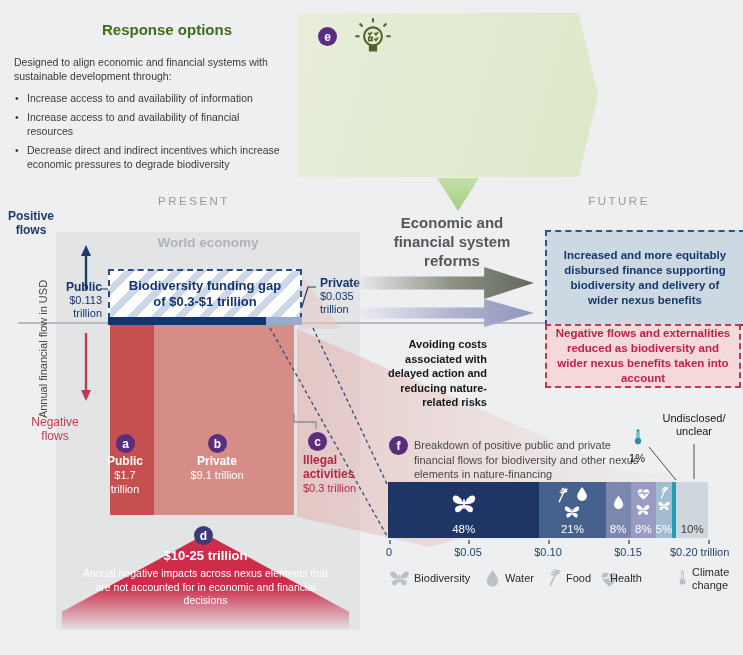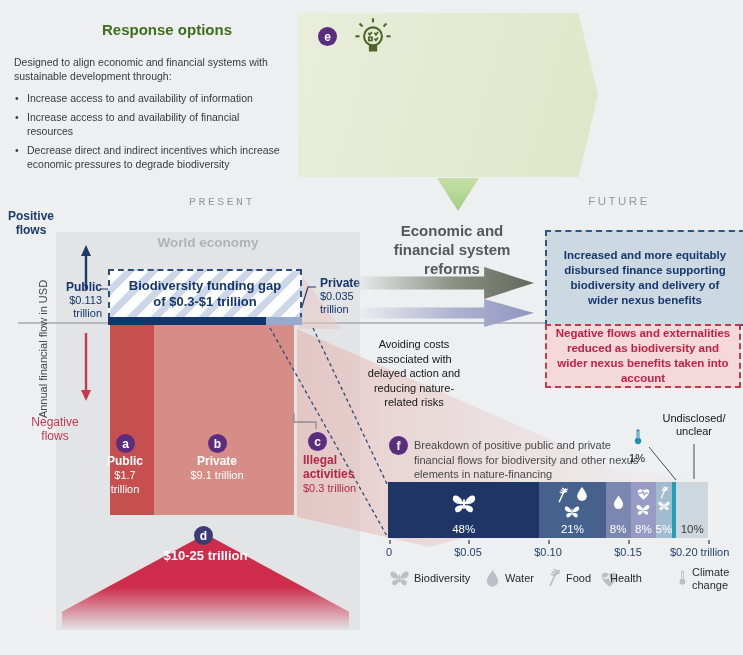--- a/index.html
+++ b/index.html
@@ -60,27 +60,27 @@
   .lbl-c b{font-size:12px;}
 
   
   .pent{left:62px;top:534px;width:287px;height:96px;
         clip-path:polygon(50% 0,100% 81%,100% 100%,0 100%,0 81%);
         background:linear-gradient(180deg,#cd2c4a 0%,#cd2c4a 55%,rgba(205,44,74,0) 100%);}
   .pent-head{left:62px;top:548px;width:287px;color:#fff;font-weight:bold;font-size:13px;text-align:center;}
   .pent-desc{left:80px;top:567px;width:251px;color:#fff;font-size:10.5px;line-height:1.3;}
 
   
-  .reform-title{left:376px;top:214px;width:152px;font-weight:bold;font-size:15px;color:#56575a;line-height:1.25;margin-top:8px;}
+  .reform-title{left:376px;top:214px;width:152px;font-weight:bold;font-size:15px;color:#56575a;line-height:1.25;}
   .arrow-right{clip-path:polygon(0 30%,72% 30%,72% 0,100% 50%,72% 100%,72% 70%,0 70%);}
   .arrow-gray{left:356px;top:267px;width:178px;height:32px;
               background:linear-gradient(90deg,rgba(230,230,228,.25),#8b9083 55%,#63675c);}
   .arrow-purple{left:356px;top:299px;width:178px;height:28px;
               background:linear-gradient(90deg,rgba(236,234,240,.25),#b0b3d0 55%,#8f95c0);}
-  .avoiding{left:359px;top:337px;width:110px;font-weight:normal;font-size:11px;color:#161616;line-height:1.32;}
+  .avoiding{left:377px;top:337px;width:110px;font-weight:bold;font-size:11px;color:#161616;line-height:1.32;text-align:right;}
 
   
   .fut-blue{left:545px;top:230px;width:180px;height:88px;background:#ccd8e2;border:2px dashed #2b5680;
             display:flex;align-items:center;justify-content:center;padding:2px 8px;box-sizing:content-box;
             color:#16376d;font-weight:bold;font-size:11.5px;line-height:1.3;text-align:center;}
   .fut-pink{left:545px;top:324px;width:180px;height:56px;background:#f5d8d9;border:2px dashed #c13a50;
             display:flex;align-items:center;justify-content:center;padding:2px 6px;box-sizing:content-box;
             color:#c21f47;font-weight:bold;font-size:11.5px;line-height:1.3;text-align:center;}
 
   
@@ -152,21 +152,21 @@
             <rect x="9" y="11.2" width="2.3" height="2.3"></rect>
             <polyline points="13,12 14.1,13.4 15.6,11.4"></polyline>
           </g>
         </g>
       </symbol>
     </defs>
   </svg>
 
   <div class="abs world-panel"></div>
 
-  <div class="abs col-head center" style="left:162px;top:195px;width:120px;font-family:Liberation Mono, monospace;">PRESENT</div>
+  <div class="abs col-head center" style="left:134px;top:195px;width:120px;">PRESENT</div>
   <div class="abs col-head center" style="left:572px;top:195px;width:94px;">FUTURE</div>
 
   <div class="abs we-title center">
     <div class="t">World economy</div>
   </div>
 
   <div class="abs" style="left:18px;top:322px;width:725px;height:2px;background:#aaaeb4;opacity:.8;"></div>
 
   <div class="abs bar-a"></div>
   <div class="abs bar-b"></div>
@@ -244,20 +244,21 @@
   </div>
   <div class="abs lbl-c">
     <b>Illegal</b><br>
     <b>activities</b><br>
     <span>$0.3 trillion</span>
   </div>
 
   <div class="abs pent"></div>
   <div class="abs badge badge--d" style="left:194px;top:526px;">d</div>
   <div class="abs pent-head center">$10-25 trillion</div>
+  <div class="abs pent-desc center">Annual negative impacts across nexus elements that are not accounted for in economic and financial decisions</div>
 
   <div class="abs reform-title center pre">Economic and
 financial system
 reforms</div>
   <div class="abs arrow-right arrow-gray"></div>
   <div class="abs arrow-right arrow-purple"></div>
   <div class="abs avoiding center">Avoiding costs associated with delayed action and reducing nature-related risks</div>
 
   <div class="abs fut-blue">Increased and more equitably disbursed finance supporting biodiversity and delivery of wider nexus benefits</div>
   <div class="abs fut-pink">Negative flows and externalities reduced as biodiversity and wider nexus benefits taken into account</div>

